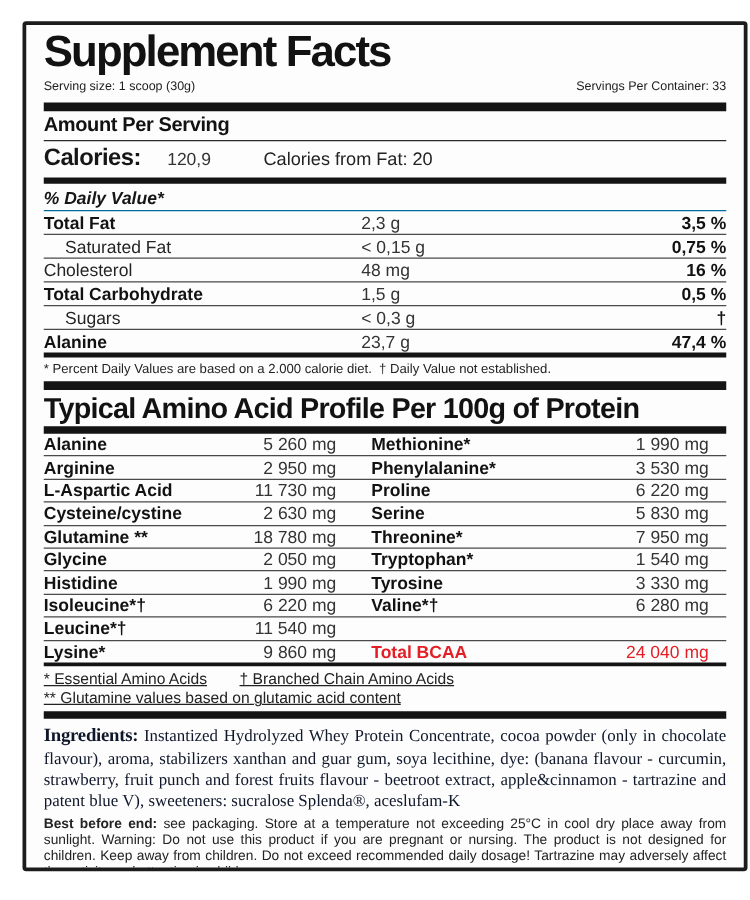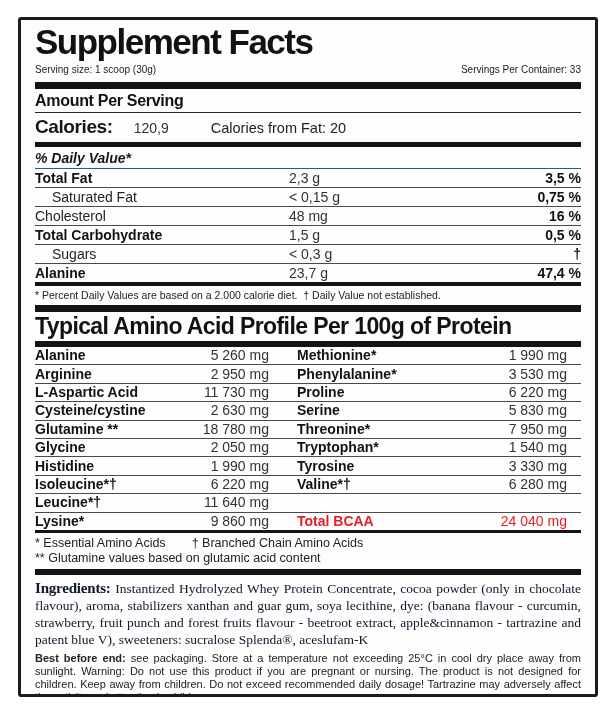--- a/index.html
+++ b/index.html
@@ -56,21 +56,21 @@
   }
   .a-row {
     display:grid; grid-template-columns:138px 96px 28px 158px 112px;
     align-items:center; height:17.4px; border-bottom:1px solid #4a4a4a;
     font-size:14px; line-height:17px;
   }
   .a-row:last-child { border-bottom:none; }
   .a-name { font-weight:bold; color:#121212; white-space:nowrap; }
   .a-val { text-align:right; color:#333; white-space:nowrap; }
   .red { color:var(--accent-red, #e31e25) !important; }
-  .legend { font-size:12.5px; line-height:15px; padding:3px 0 3px 0; color:#222; }
+  .legend { font-size:12.5px; line-height:15px; padding:3px 0 3px 0; color:#222;text-decoration:underline; }
   .legend-gap { display:inline-block; width:26px; }
   .ingredients {
     margin:5px 0 0 0; font-size:13.5px; line-height:17px;
     text-align:justify; color:#0f172a;font-family:Liberation Serif, serif;
   }
   .ing-label { font-weight:bold; font-size:15px; letter-spacing:-0.2px; }
   .bestbefore {
     margin:4px 0 0 0; font-size:11px; line-height:12.8px;
     text-align:justify; color:#232323;
   }
@@ -197,21 +197,21 @@
       </div>
       <div class="a-row">
         <span class="a-name">Isoleucine*†</span>
         <span class="a-val">6 220 mg</span>
         <span></span>
         <span class="a-name">Valine*†</span>
         <span class="a-val">6 280 mg</span>
       </div>
       <div class="a-row">
         <span class="a-name">Leucine*†</span>
-        <span class="a-val">11 640 mg</span>
+        <span class="a-val">11 540 mg</span>
         <span></span>
         <span class="a-name"></span>
         <span class="a-val"></span>
       </div>
       <div class="a-row">
         <span class="a-name">Lysine*</span>
         <span class="a-val">9 860 mg</span>
         <span></span>
         <span class="a-name red">Total BCAA</span>
         <span class="a-val red">24 040 mg</span>

